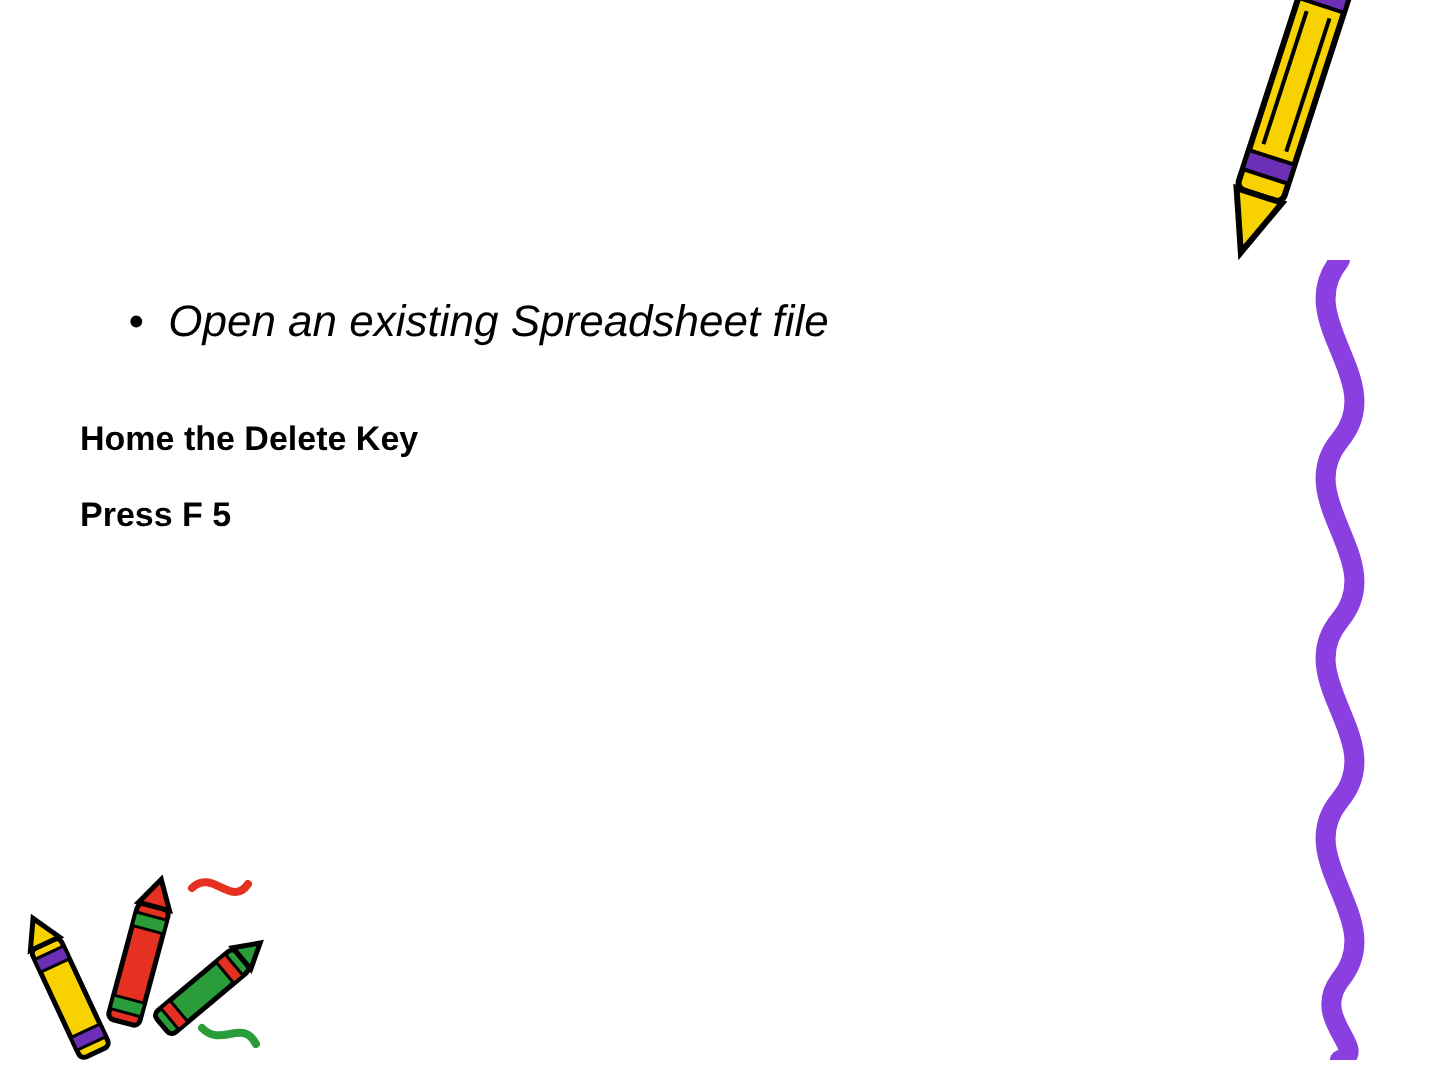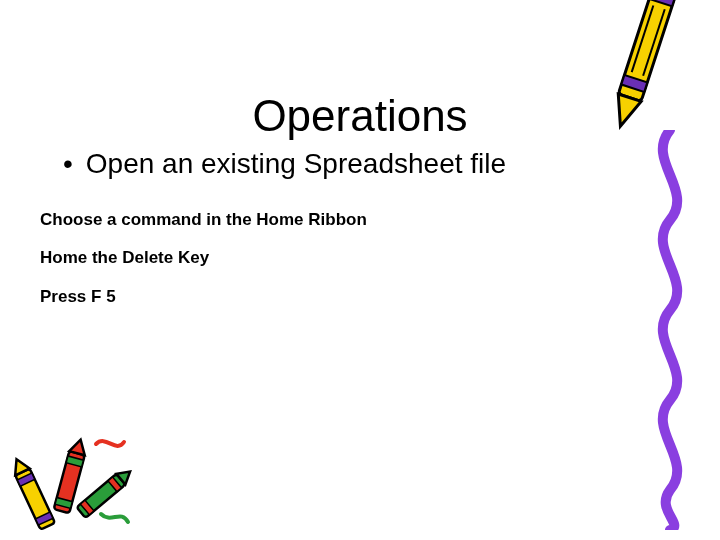--- a/index.html
+++ b/index.html
@@ -25,22 +25,23 @@
     left: 0;
     width: 720px;
     text-align: center;
     font-size: 44px;
     font-weight: 400;
   }
   .question {
     position: absolute;
     top: 148px;
     left: 58px;
-    font-size: 28px;
+    font-size: 22px;
     font-weight: 400;
+    font-style: italic;
   }
   .bullet-dot {
     display: inline-block;
     width: 20px;
     text-align: center;
     font-family: Arial, sans-serif;
   }
   .options {
     position: absolute;
     top: 210px;
@@ -80,29 +81,27 @@
     top: 130px;
     width: 60px;
     height: 400px;
   }
 </style>
 </head>
 <body>
 
 <div class="slide">
 
-  <h1 class="title">Operations</h1>
 
   <div class="question">
     <span class="bullet-dot">•</span>
     <span>Open an existing Spreadsheet file</span>
   </div>
 
   <div class="options">
-    <div class="opt">Choose a command in the Home Ribbon</div>
     <div class="opt">Home the Delete Key</div>
     <div class="opt">Press F 5</div>
   </div>
 
   <svg class="crayon-tr" viewBox="0 0 90 180">
     <g transform="rotate(18 45 90)">
       <rect x="32" y="10" width="24" height="120" rx="4" fill="#f7d100" stroke="#000" stroke-width="3"></rect>
       <rect x="32" y="20" width="24" height="10" fill="#6a2fb5" stroke="#000" stroke-width="2"></rect>
       <rect x="32" y="110" width="24" height="10" fill="#6a2fb5" stroke="#000" stroke-width="2"></rect>
       <polygon points="32,130 56,130 44,160" fill="#f7d100" stroke="#000" stroke-width="3"></polygon>

